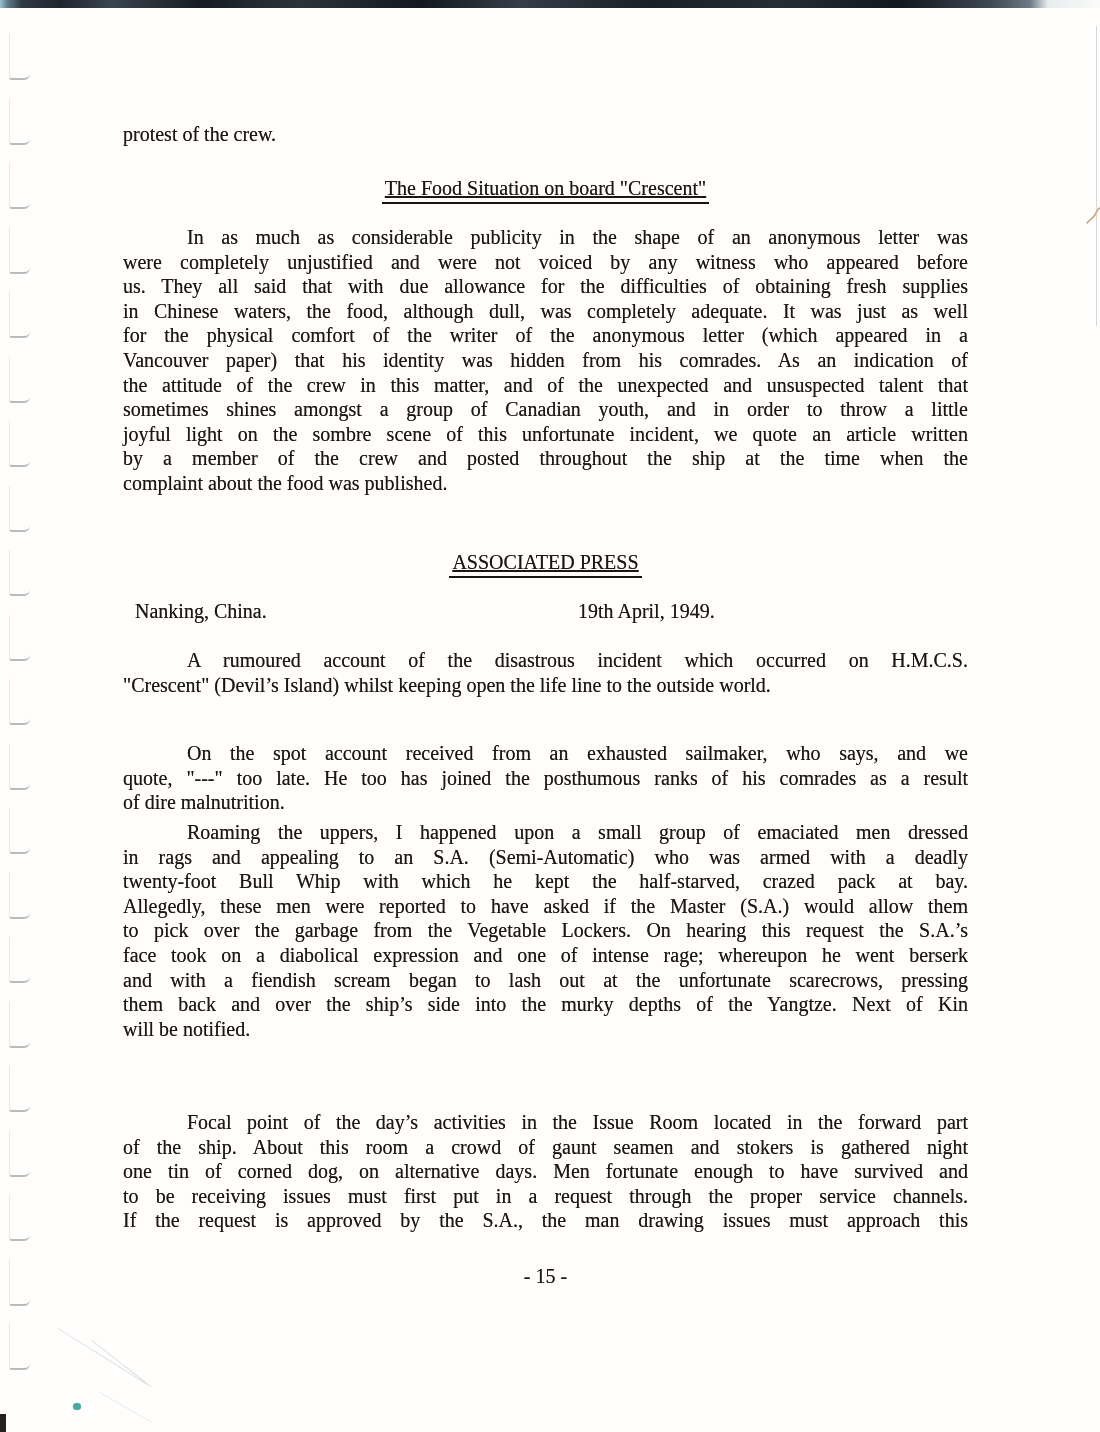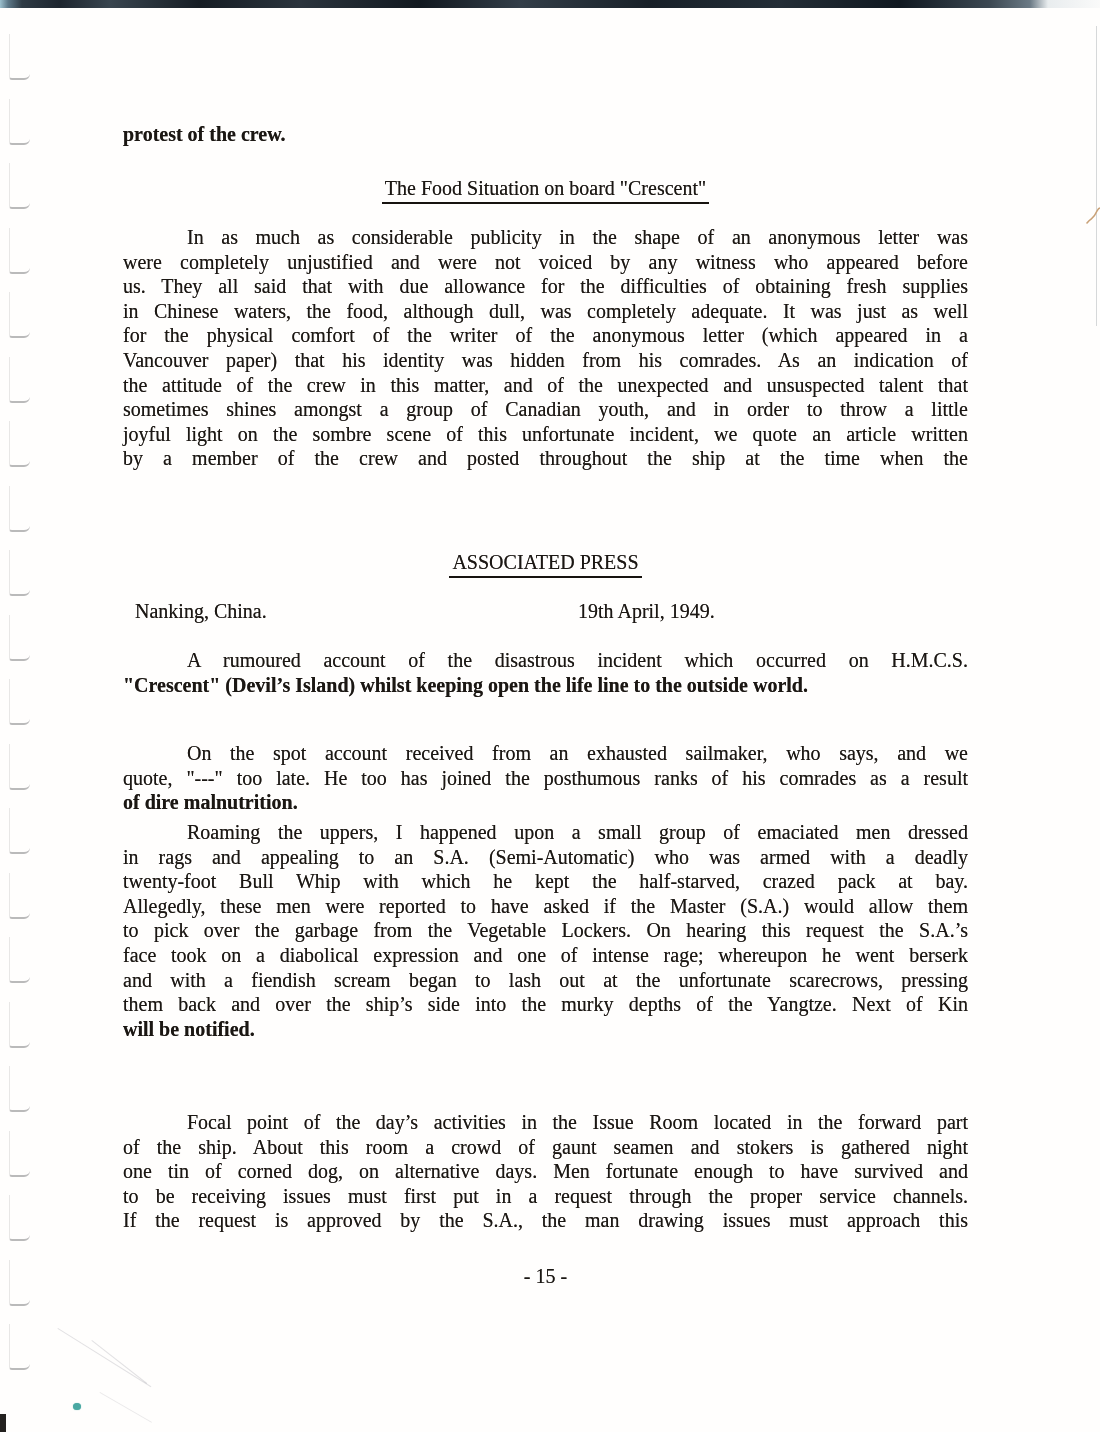--- a/index.html
+++ b/index.html
@@ -31,26 +31,27 @@
   }
   
   .column{
     position:absolute;left:123px;top:0;width:845px;height:1432px;
     color:#1b1713;font-size:20px;line-height:24.6px;
     text-shadow:0 0 0.45px rgba(20,16,12,0.65);
   }
   .block{position:absolute;left:0;width:845px;}
   .ln{width:845px;}
   .j{text-align:justify;text-align-last:justify;}
-  .last{text-align:justify;text-align-last:left;font-weight:bold;}
+  .last{text-align:justify;text-align-last:left;}
   .ind{padding-left:64px;width:781px;}
   .heading-row{text-align:center;}
   .heading-text{
     display:inline-block;border-bottom:2px solid #17130f;
     padding:0 3px 1px 3px;
+    text-decoration:underline;
   }
   .dateline{position:relative;height:25px;}
   .dateline .place{position:absolute;left:0;top:0;margin-left:12px;}
   .dateline .date{position:absolute;left:455px;top:0;font-family:Liberation Serif, serif;}
   .pageno{text-align:center;}
   
   .teal-dot{
     position:absolute;left:73px;top:1403px;width:8px;height:7px;
     background:#4aa8a2;border-radius:50%;box-shadow:0 0 1px #6fbcb6;
   }
@@ -108,20 +109,21 @@
       <div class="ln j ind">In as much as considerable publicity in the shape of an anonymous letter was</div>
       <div class="ln j">were completely unjustified and were not voiced by any witness who appeared before</div>
       <div class="ln j">us.  They all said that with due allowance for the difficulties of obtaining fresh supplies</div>
       <div class="ln j">in Chinese waters, the food, although dull, was completely adequate.  It was just as well</div>
       <div class="ln j">for the physical comfort of the writer of the anonymous letter (which appeared in a</div>
       <div class="ln j">Vancouver paper) that his identity was hidden from his comrades.  As an indication of</div>
       <div class="ln j">the attitude of the crew in this matter, and of the unexpected and unsuspected talent that</div>
       <div class="ln j">sometimes shines amongst a group of Canadian youth, and in order to throw a little</div>
       <div class="ln j">joyful light on the sombre scene of this unfortunate incident, we quote an article written</div>
       <div class="ln j">by a member of the crew and posted throughout the ship at the time when the</div>
+      <div class="ln last">complaint about the food was published.</div>
     </div>
 
     <div class="block heading-row" style="top:550px">
       <span class="heading-text">ASSOCIATED PRESS</span>
     </div>
 
     <div class="block dateline" style="top:599px">
       <span class="place">Nanking, China.</span>
       <span class="date">19th April, 1949.</span>
     </div>

